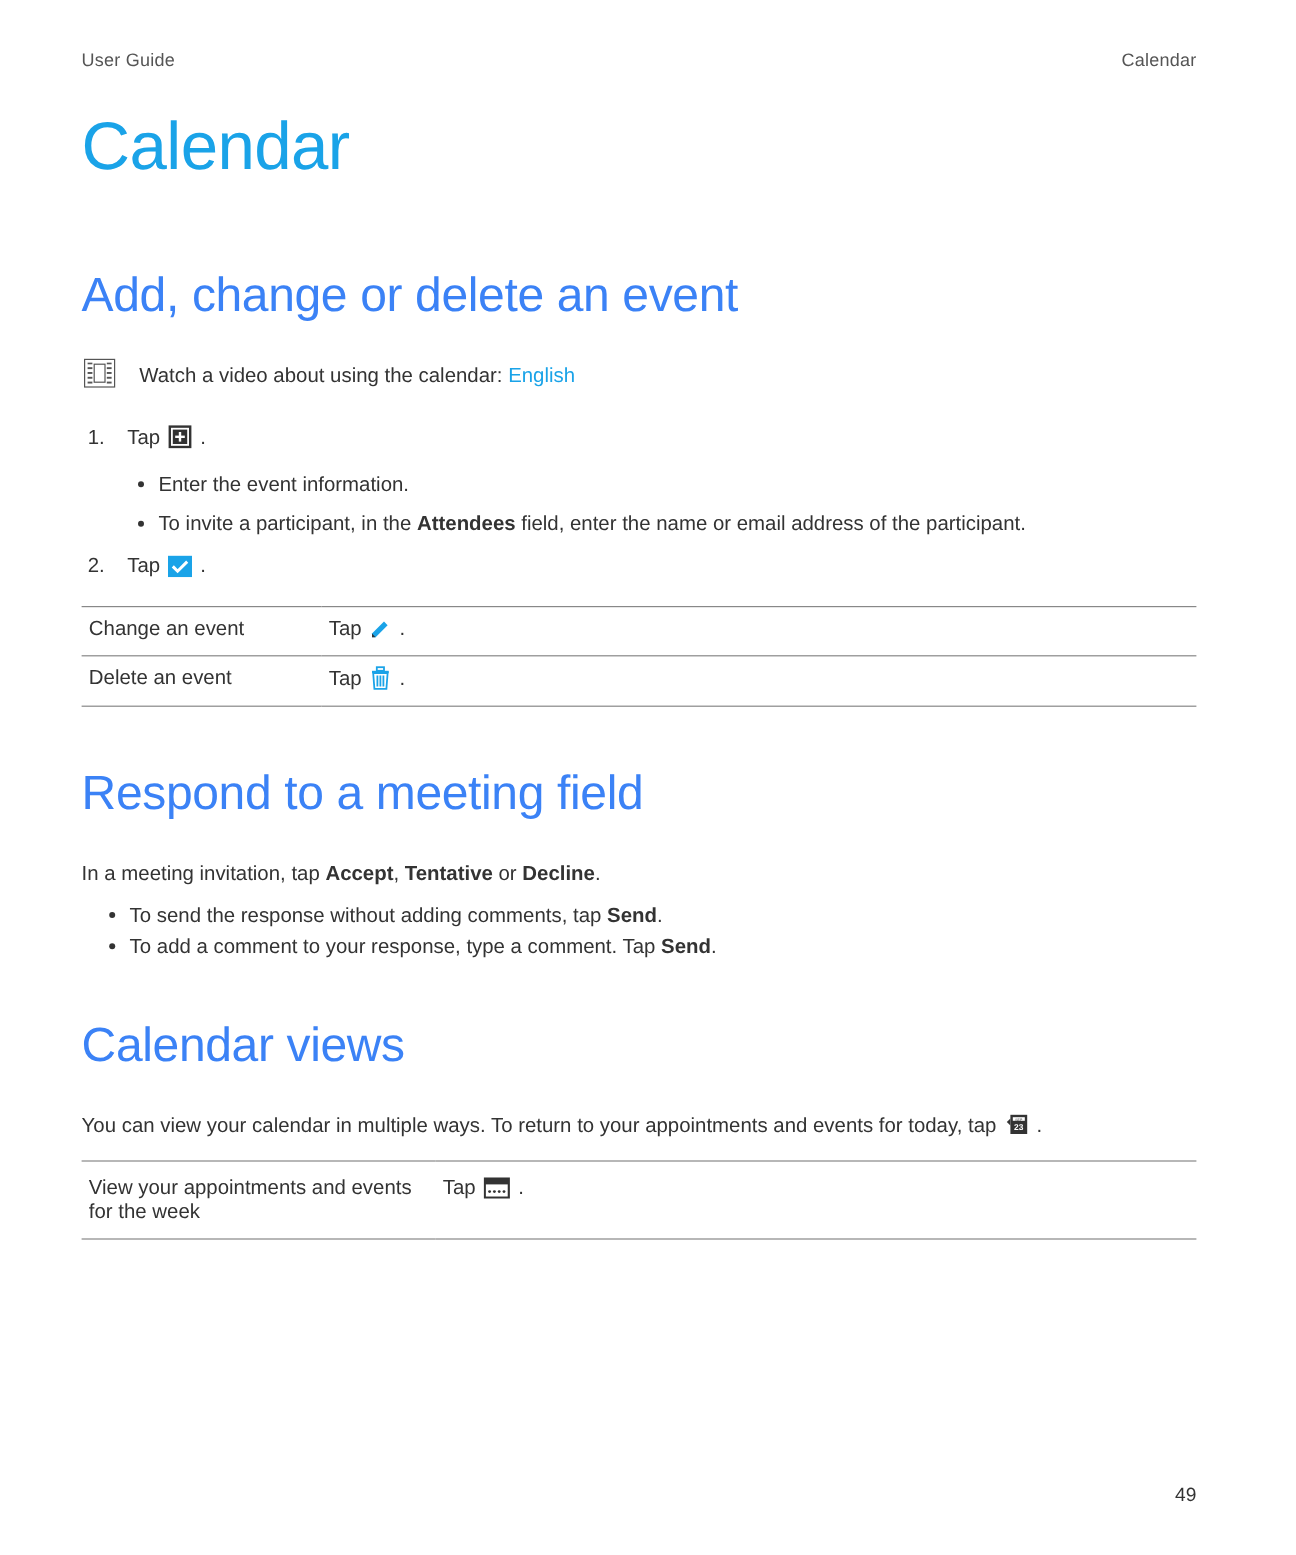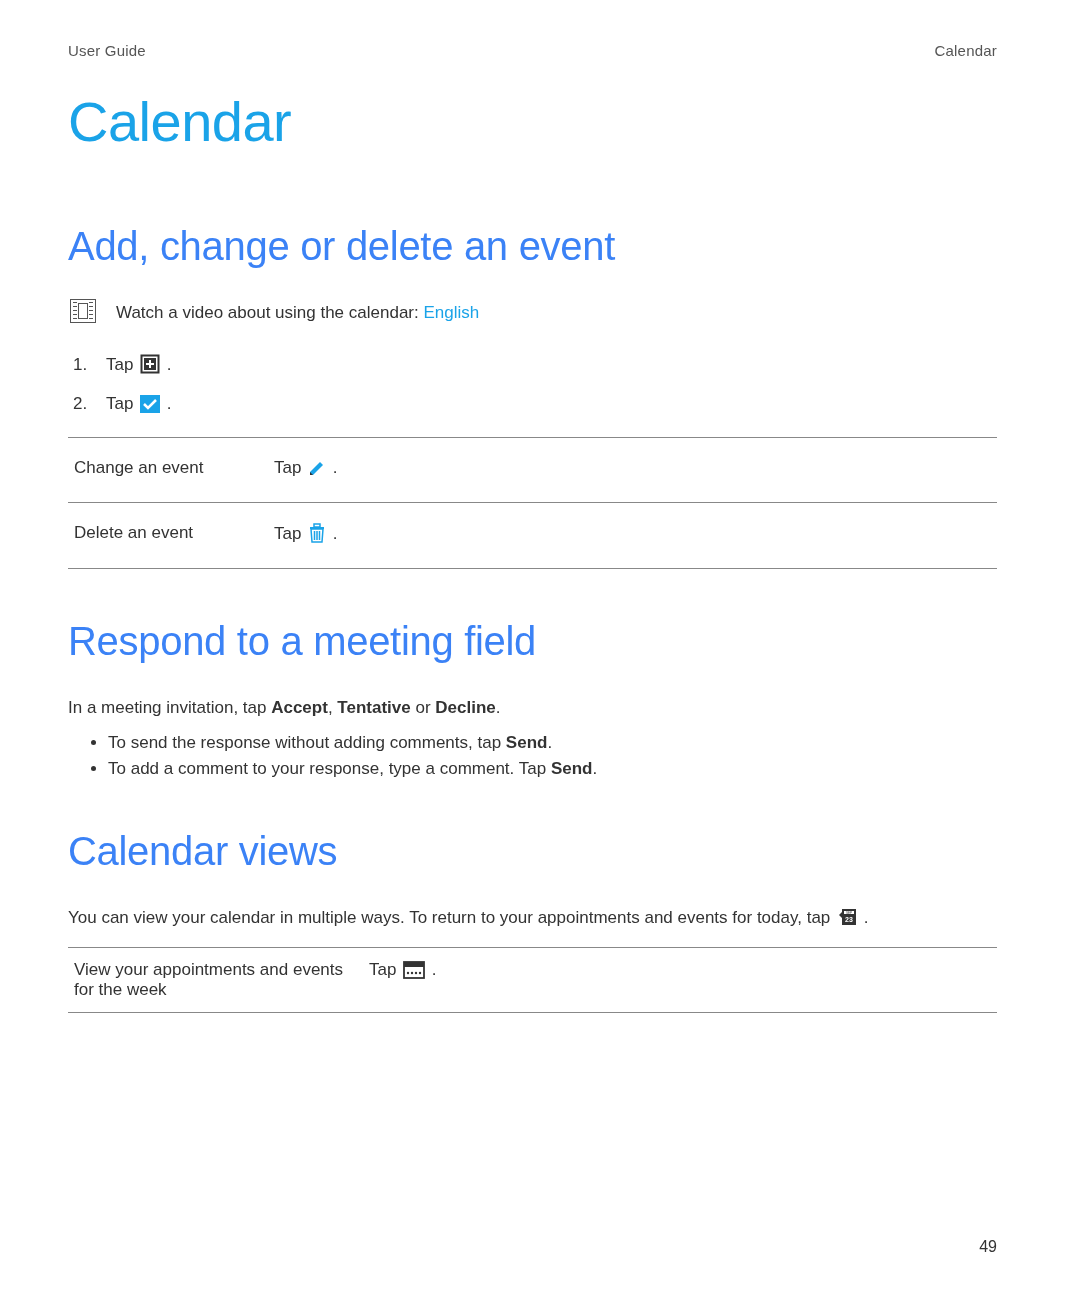--- a/index.html
+++ b/index.html
@@ -95,21 +95,21 @@
     line-height: 1.6;
   }
   table.action-table {
     width: 100%;
     border-collapse: collapse;
     margin-top: 14px;
     font-size: 17px;
   }
   table.action-table td {
     border-top: 1px solid #888;
-    padding: 20px 6px;
+    padding: 8px 6px;
     vertical-align: top;
   }
   table.action-table tr.lastrow td { border-bottom: 1px solid #888; }
   table.action-table td:first-child { width: 200px; }
   table.views-table {
     width: 100%;
     border-collapse: collapse;
     font-size: 17px;
   }
   table.views-table td {
@@ -161,20 +161,26 @@
   <ol class="steps">
     <li>
       <span>Tap </span><span class="inline-icon">
         <svg width="20" height="20" viewBox="0 0 20 20">
             <rect x="1.5" y="1.5" width="17" height="17" fill="none" stroke="#333" stroke-width="2"></rect>
             <rect x="4" y="4" width="12" height="12" fill="#333"></rect>
             <rect x="9" y="6" width="2" height="8" fill="#fff"></rect>
             <rect x="6" y="9" width="8" height="2" fill="#fff"></rect>
           </svg>
       </span><span> .</span>
+      <ul class="sub">
+        <li>Enter the event information.</li>
+        <li>
+          <span>To invite a participant, in the </span><span class="bold">Attendees</span><span> field, enter the name or email address of the participant.</span>
+        </li>
+      </ul>
     </li>
     <li>
       <span>Tap </span><span class="inline-icon">
         <svg width="20" height="18" viewBox="0 0 20 18">
             <rect x="0" y="0" width="20" height="18" fill="#1aa3e8"></rect>
             <path d="M4 9 L8 13 L16 5" stroke="#fff" stroke-width="2.5" fill="none"></path>
           </svg>
       </span><span> .</span>
     </li>
   </ol>

